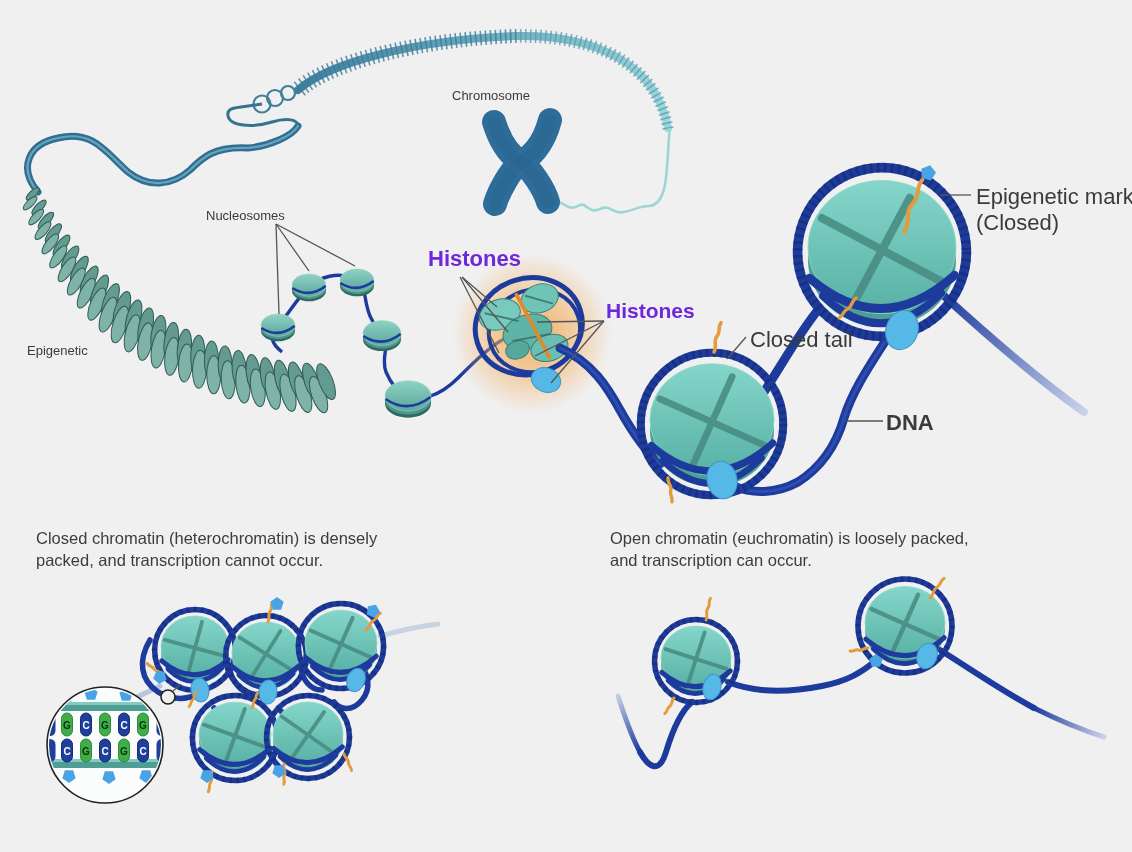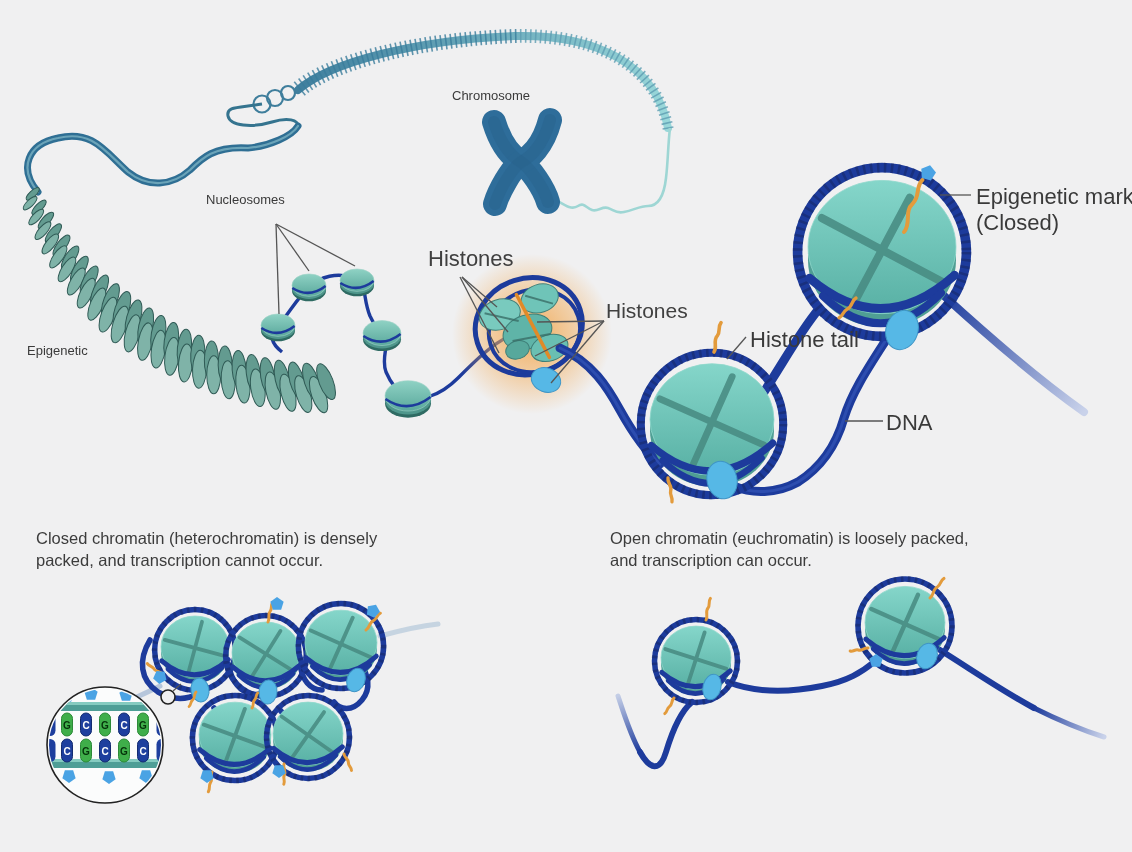--- a/index.html
+++ b/index.html
@@ -1,20 +1,20 @@
 <!DOCTYPE html>
 <html style="--background: #f0f0f1; --dna-navy: #1d3b9c; --dna-navy-dark: #15265f; --histone-teal: #74ccc0; --histone-teal-dark: #4f9e94; --histone-groove: #478a81; --chromatin-teal: #7fb3a8; --chromatin-teal-dark: #2f5a55; --ribbon-blue: #2f6f94; --ribbon-teal: #9ad8da; --chromosome-blue: #2e6d9a; --tail-orange: #e39b3c; --methyl-blue: #4aa3e4; --linker-blue: #56b8e6; --glow-orange: #f2a74e; --base-green: #3fae4a; --base-blue: #1e3f9e; --label-text: #3a3a3a; --pointer-line: #555555;"><head>
 <meta charset="utf-8">
 <style>
   html,body{margin:0;padding:0;background:#e4e4e6;}
   .stage{position:relative;width:1132px;height:852px;background:var(--background,#f0f0f1);overflow:hidden;
          font-family:"Liberation Sans",sans-serif;}
   .stage svg{position:absolute;left:0;top:0;}
   .lbl{position:absolute;color:var(--label-text,#3a3a3a);font-size:13px;white-space:nowrap;}
-  .lbl.bold{font-weight:normal;color:#404040;font-size:22px;}
+  .lbl.bold{font-weight:bold;color:#6d28d9;font-size:22px;}
   .lbl.small{font-size:22px;}
   .caption{position:absolute;color:#3c3c3c;font-size:16.5px;line-height:1.32;}
 </style>
 </head>
 <body>
 
 <div class="stage">
 
 <svg id="art" width="1132" height="852" viewBox="0 0 1132 852">
   <defs>
@@ -500,26 +500,26 @@
     <line x1="604" y1="321" x2="535" y2="356"></line>
     <line x1="604" y1="321" x2="551" y2="383"></line>
     <line x1="746" y1="337" x2="727" y2="359"></line>
     <line x1="971" y1="195" x2="940" y2="195"></line>
     <line x1="883" y1="421" x2="845" y2="421"></line>
     <line x1="173" y1="691" x2="181" y2="684"></line>
   </g>
 </svg>
 
 <div class="lbl" style="left:452px;top:88px;">Chromosome</div>
-<div class="lbl" style="left:206px;top:192px;text-align:right;">Nucleosomes</div>
+<div class="lbl" style="left:206px;top:208px;text-align:right;">Nucleosomes</div>
 <div class="lbl bold" style="left:428px;top:246px;">Histones</div>
 <div class="lbl bold" style="left:606px;top:299px;font-size:21px;">Histones</div>
 <div class="lbl" style="left:27px;top:343px;">Epigenetic</div>
 <div class="lbl small" style="left:976px;top:184px;">
   <div>Epigenetic mark</div>
   <div>(Closed)</div>
 </div>
-<div class="lbl small" style="left:750px;top:327px;">Histone tail</div>
-<div class="lbl small" style="left:886px;top:410px;">DNA</div>
+<div class="lbl small" style="left:750px;top:327px;">Closed tail</div>
+<div class="lbl small" style="left:886px;top:410px;font-weight:bold;">DNA</div>
 <div class="caption" style="left:610px;top:528px;width:362px;">Open chromatin (euchromatin) is loosely packed, and transcription can occur.</div>
 <div class="caption" style="left:36px;top:528px;width:388px;">Closed chromatin (heterochromatin) is densely packed, and transcription cannot occur.</div>
 
 </div>
 
 </body></html>

